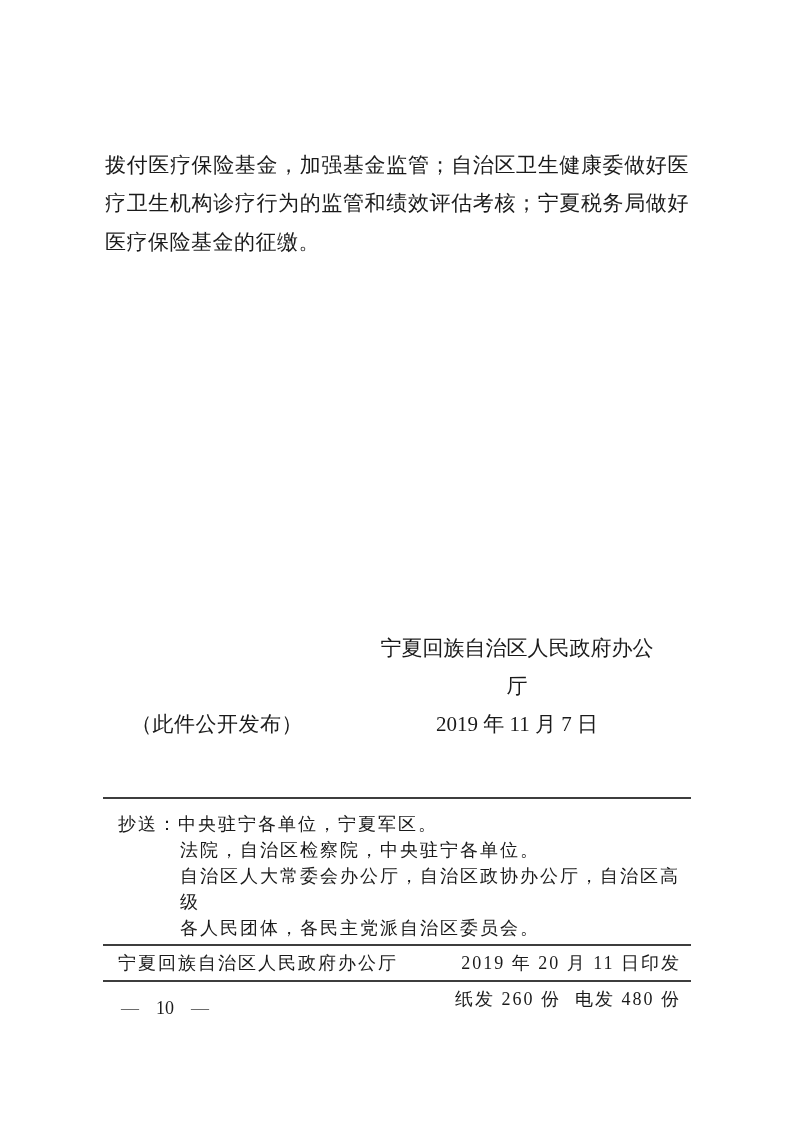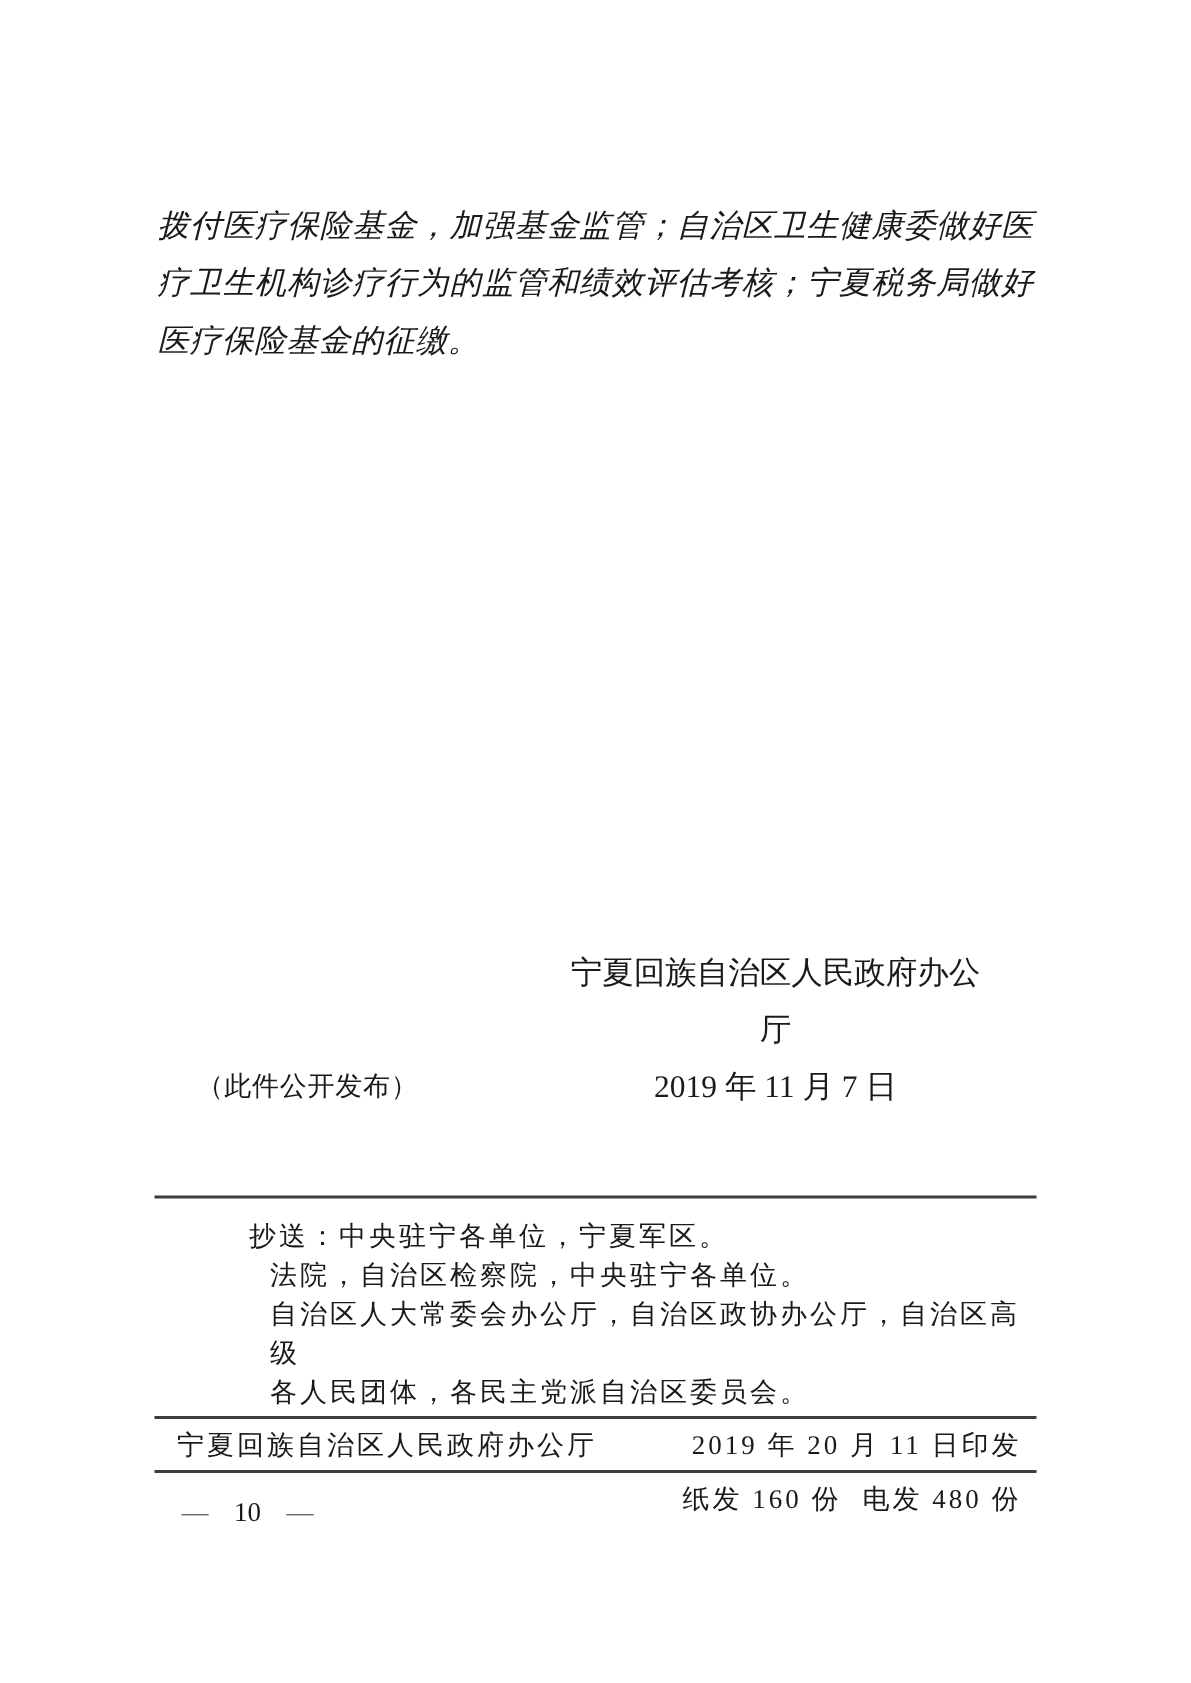--- a/index.html
+++ b/index.html
@@ -11,64 +11,63 @@
     margin: 0 auto;
     background: #ffffff;
     color: #1a1a1a;
     font-family: "Liberation Serif", "DejaVu Serif", serif;
     overflow: hidden;
   }
   
   .content {
     position: absolute;
     left: 105px;
-    top: 131px;
+    top: 146px;
     width: 584px;
     font-size: 21px;
     line-height: 38.3px;
     letter-spacing: 0.5px;
     text-align: justify;
-    font-style: italic;
   }
   .content p { margin: 0; }
   .content p.indent { text-indent: 2em; }
   .lead { font-weight: 700; }
   
   .signature {
     position: absolute;
     left: 372px;
     top: 629px;
     width: 290px;
     font-size: 21px;
     line-height: 38px;
     text-align: center;
   }
   
   .publish-note {
     position: absolute;
     left: 131px;
     top: 705px;
-    font-size: 18px;
+    font-size: 21px;
     line-height: 38px;
     letter-spacing: 0.5px;
   }
   
   .colophon {
     position: absolute;
     left: 103px;
     top: 797px;
     width: 588px;
     font-size: 18px;
     line-height: 26px;
     letter-spacing: 2px;
   }
   .rule { height: 2px; background: #3d3d3d; }
   .cc { padding: 12px 10px 3px 15px; }
   .cc-first { display: flex; }
-  .cc-label { flex: none; margin-left: 48px; }
+  .cc-label { flex: none; }
   .cc-cont { padding-left: 62px; }
   .print-row {
     display: flex;
     justify-content: space-between;
     align-items: baseline;
     padding: 4px 10px 4px 15px;
   }
   .copies-row {
     padding: 4px 10px 0 15px;
     text-align: right;
@@ -114,21 +113,21 @@
       <div class="cc-cont">自治区人大常委会办公厅，自治区政协办公厅，自治区高级</div>
       <div class="cc-cont">各人民团体，各民主党派自治区委员会。</div>
     </div>
     <div class="rule"></div>
     <div class="print-row">
       <span>宁夏回族自治区人民政府办公厅</span>
       <span>2019 年 20 月 11 日印发</span>
     </div>
     <div class="rule"></div>
     <div class="copies-row">
-      <span>纸发 160 份</span><span class="copies-gap"></span><span>电发 480 份</span>
+      <span>纸发 260 份</span><span class="copies-gap"></span><span>电发 480 份</span>
     </div>
   </div>
 
   <div class="page-num">
     <span class="dash">—</span>
     <span>10</span>
     <span class="dash">—</span>
   </div>
 
 </div>

